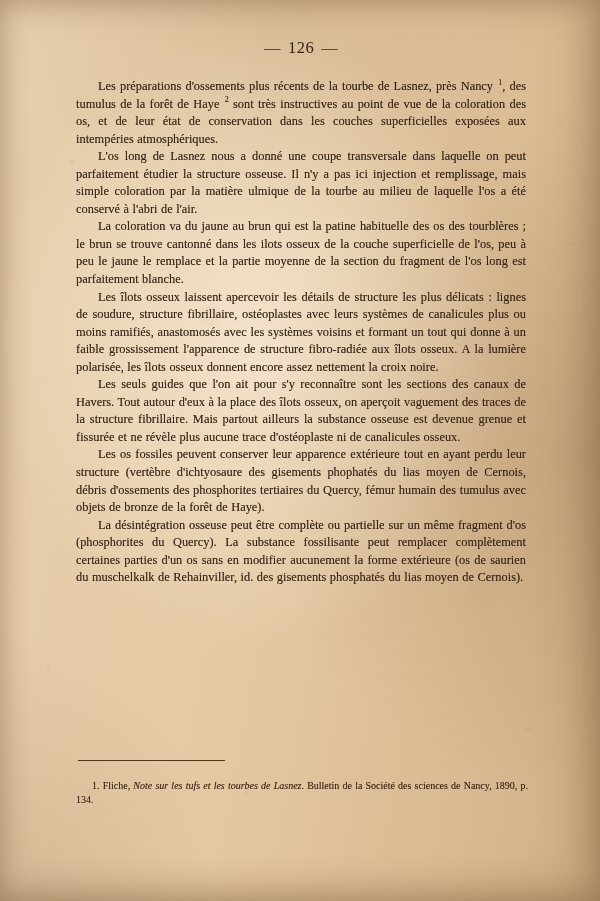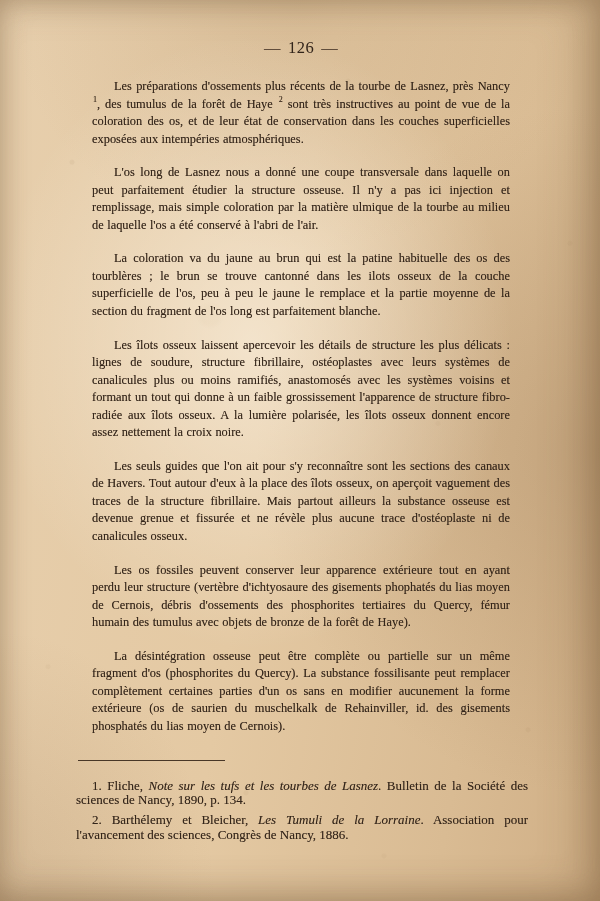--- a/index.html
+++ b/index.html
@@ -77,21 +77,21 @@
     color: #32241a;
     white-space: nowrap;
   }
   .page-number .dash {
     display: inline-block;
     padding: 0 7px;
     color: #4a382a;
   }
 
   p.body {
-    margin: 16px;
+    margin: 0;
     text-indent: 22px;
     text-align: justify;
     font-size: 12.4px;
     line-height: 17.55px;
     color: #33251a;
     
     text-shadow: 0 0 .6px rgba(60,40,24,.45);
     word-spacing: .4px;
   }
 
@@ -116,21 +116,21 @@
   .footnotes {
     position: absolute;
     left: 76px;
     top: 779px;
     width: 452px;
   }
   p.fnote {
     margin: 0 0 6px 0;
     text-indent: 16px;
     text-align: justify;
-    font-size: 13px;
+    font-size: 10px;
     line-height: 14.2px;
     color: #33251a;
     text-shadow: 0 0 .5px rgba(60,40,24,.4);
   }
   p.fnote:last-child { margin-bottom: 0; }
   .it { font-style: italic; }
 </style>
 </head>
 <body>
 
@@ -152,17 +152,16 @@
     <p class="body">Les seuls guides que l'on ait pour s'y reconnaître sont les sections des canaux de Havers. Tout autour d'eux à la place des îlots osseux, on aperçoit vaguement des traces de la structure fibrillaire. Mais partout ailleurs la substance osseuse est devenue grenue et fissurée et ne révèle plus aucune trace d'ostéoplaste ni de canalicules osseux.</p>
     <p class="body">Les os fossiles peuvent conserver leur apparence extérieure tout en ayant perdu leur structure (vertèbre d'ichtyosaure des gisements phophatés du lias moyen de Cernois, débris d'ossements des phosphorites tertiaires du Quercy, fémur humain des tumulus avec objets de bronze de la forêt de Haye).</p>
     <p class="body">La désintégration osseuse peut être complète ou partielle sur un même fragment d'os (phosphorites du Quercy). La substance fossilisante peut remplacer complètement certaines parties d'un os sans en modifier aucunement la forme extérieure (os de saurien du muschelkalk de Rehainviller, id. des gisements phosphatés du lias moyen de Cernois).</p>
 
   </div>
 
   <div class="fn-rule"></div>
 
   <div class="footnotes">
     <p class="fnote" id="fnote-0"><span>1.</span> Fliche, <span class="it">Note sur les tufs et les tourbes de Lasnez</span>. Bulletin de la Société des sciences de Nancy, 1890, p. 134.</p>
-    <p class="fnote" id="fnote-1"><span>2.</span> Barthélemy et Bleicher, <span class="it">Les Tumuli de la Lorraine</span>. Association pour l'avancement des sciences, Congrès de Nancy, 1886.</p>
   </div>
 
   <div class="vignette"></div>
 </div>
 
 </body></html>

